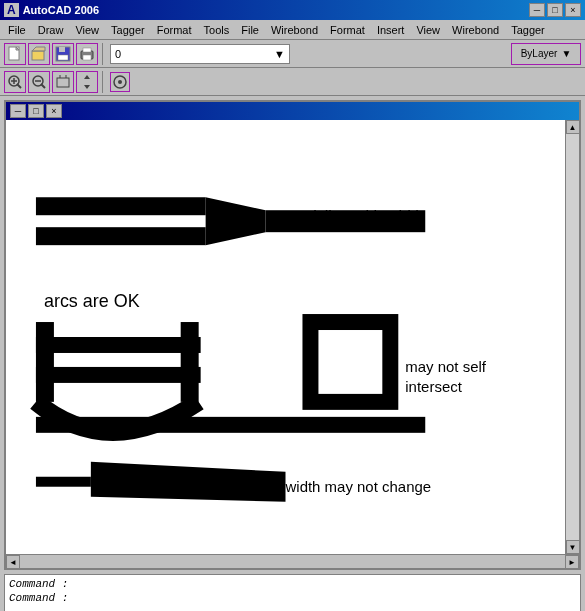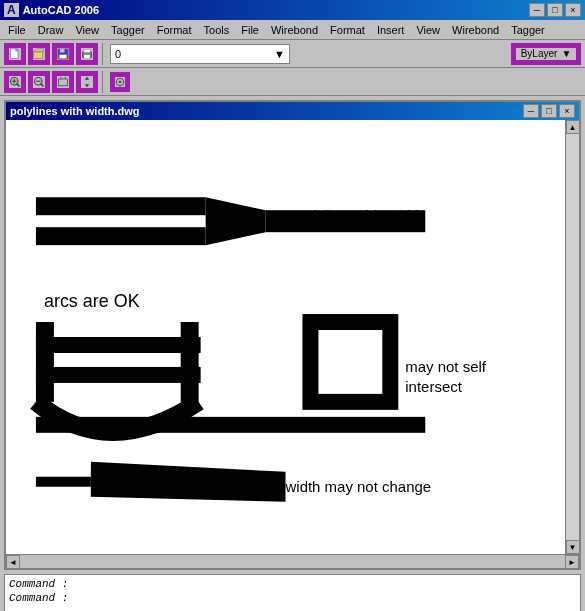--- a/index.html
+++ b/index.html
@@ -50,21 +50,21 @@
       background: #c0c0c0;
       border-bottom: 1px solid #808080;
       display: flex;
       align-items: center;
       height: 28px;
       padding: 2px 4px;
       gap: 2px;
     }
     .toolbar-btn {
       background: #c0c0c0;
-      border: 5px solid #a21caf;
+      border: 1px solid #a21caf;
       width: 22px; height: 22px;
       display: flex; align-items: center; justify-content: center;
       cursor: pointer;
       font-size: 10px;
     }
     .toolbar-separator { width: 4px; height: 22px; border-left: 1px solid #808080; margin: 0 2px; }
     .layer-dropdown {
       display: flex; align-items: center;
       background: white;
       border: 1px solid #808080;
@@ -265,21 +265,20 @@
   <button class="toolbar-btn" style="width:20px;height:20px;">
     <svg width="16" height="16" viewBox="0 0 16 16">
         <circle cx="8" cy="8" r="6" fill="none" stroke="#404040" stroke-width="1.5"></circle>
         <circle cx="8" cy="8" r="2" fill="#404040"></circle>
       </svg>
   </button>
 </div>
 
 <div class="drawing-window">
   <div class="drawing-title-bar">
-    <span>polylines with width.dwg</span>
     <div style="display:flex;gap:2px;">
       <button class="title-btn">─</button>
       <button class="title-btn">□</button>
       <button class="title-btn">×</button>
     </div>
   </div>
   <div class="drawing-with-scroll">
     <div class="drawing-content">
       
       <svg class="cad-svg" viewBox="0 0 560 430">

